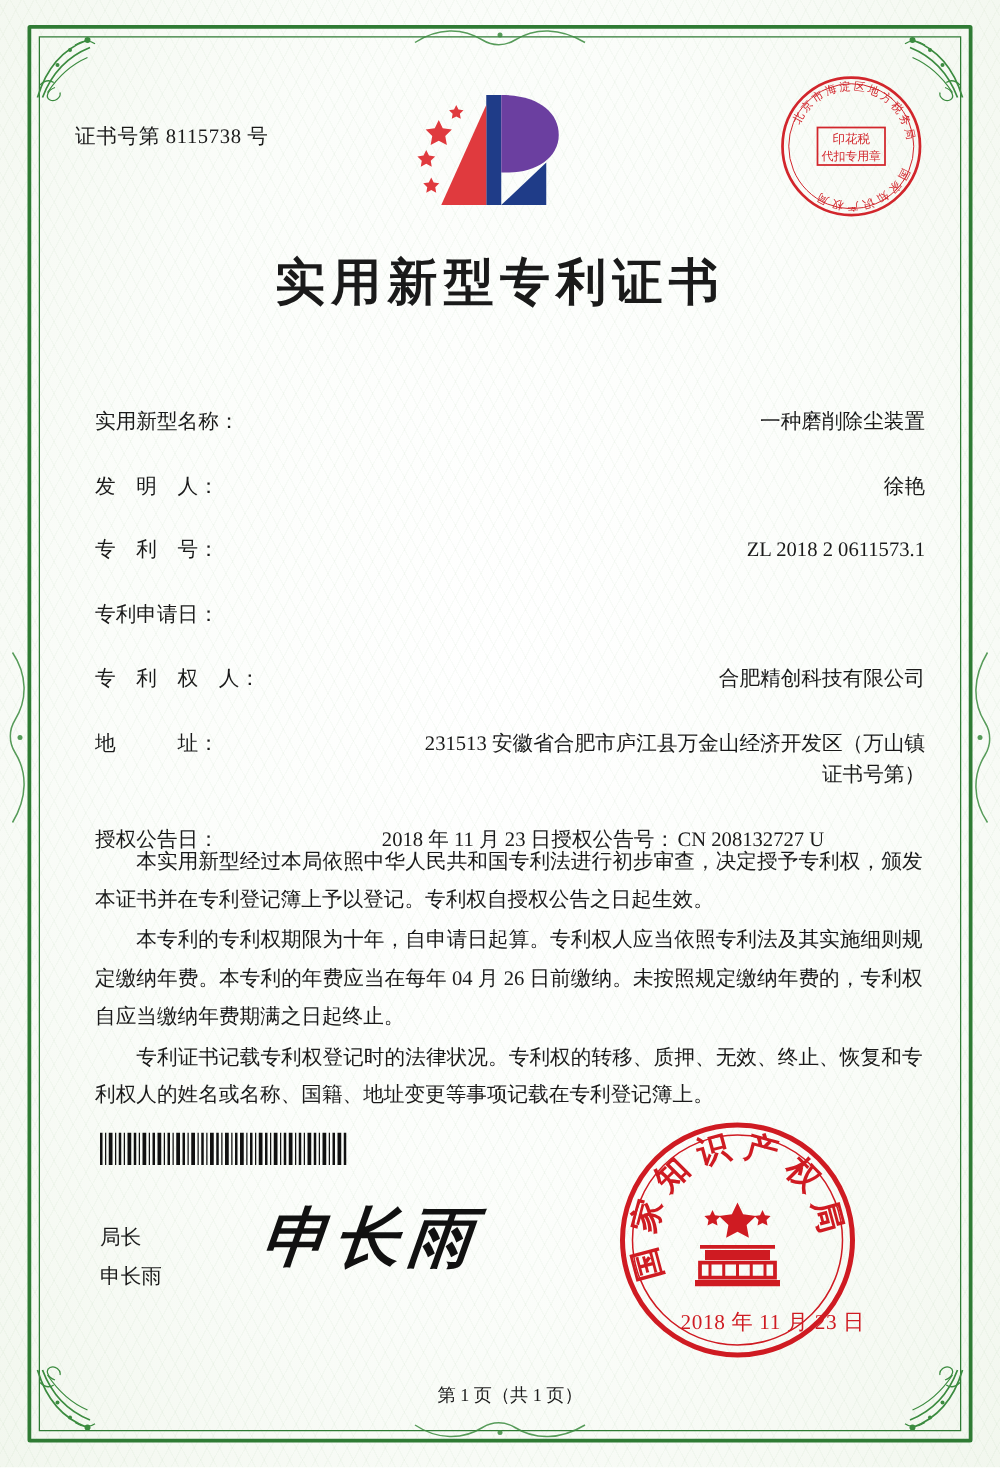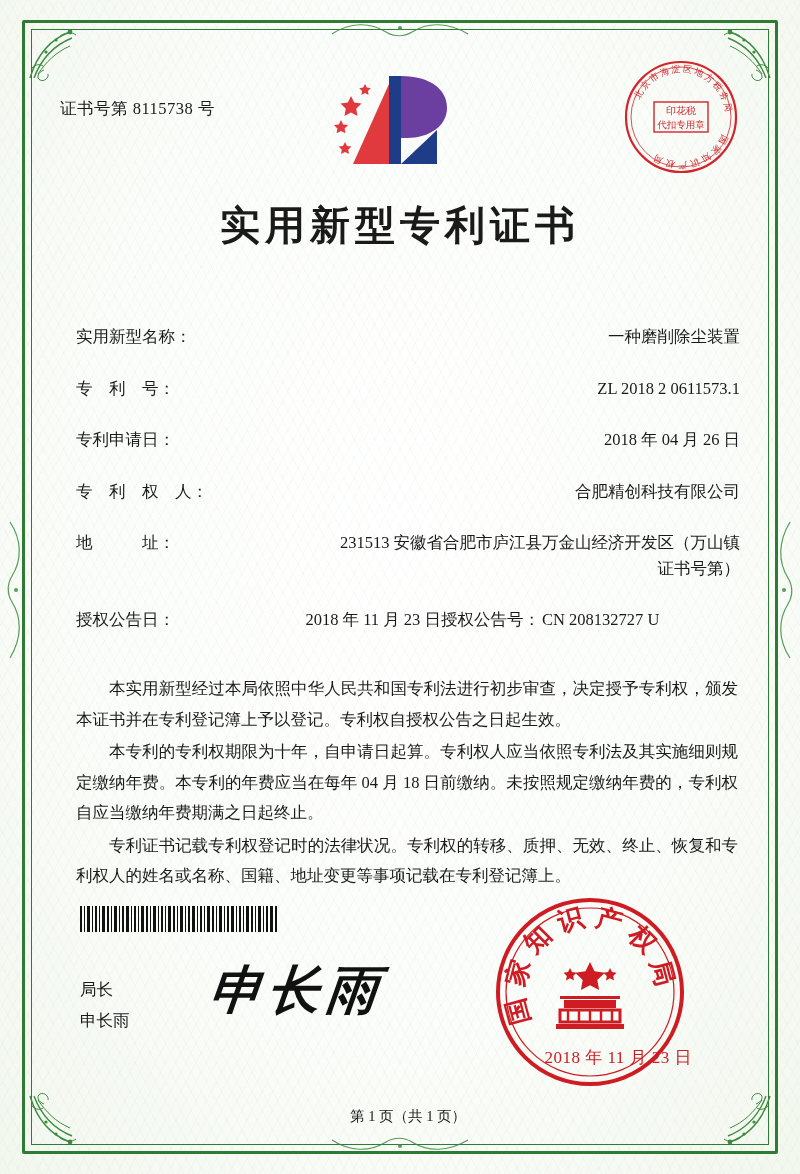--- a/index.html
+++ b/index.html
@@ -347,26 +347,29 @@
     </div>
 
     <div class="title">实用新型专利证书</div>
 
     <div class="fields">
       <div class="frow">
         <div class="flabel">实用新型名称：</div>
         <div class="fvalue">一种磨削除尘装置</div>
       </div>
       <div class="frow">
+        <div class="flabel">发　明　人：</div>
+        <div class="fvalue">徐艳</div>
+      </div>
+      <div class="frow">
         <div class="flabel">专　利　号：</div>
         <div class="fvalue">ZL 2018 2 0611573.1</div>
       </div>
       <div class="frow">
         <div class="flabel">专利申请日：</div>
-        <div class="fvalue">2018 年 04 月 26 日</div>
       </div>
       <div class="frow">
         <div class="flabel">专　利　权　人：</div>
         <div class="fvalue">合肥精创科技有限公司</div>
       </div>
       <div class="frow">
         <div class="flabel">地　　　址：</div>
         <div class="fvalue">
           <span>231513 安徽省合肥市庐江县万金山经济开发区（万山镇</span>
           <span class="line2">证书号第）</span>
@@ -379,21 +382,21 @@
         </div>
         <div class="pub-right">
           <div class="flabel">授权公告号：</div>
           <div class="fvalue">CN 208132727 U</div>
         </div>
       </div>
     </div>
 
     <div class="paras">
       <p>本实用新型经过本局依照中华人民共和国专利法进行初步审查，决定授予专利权，颁发本证书并在专利登记簿上予以登记。专利权自授权公告之日起生效。</p>
-      <p>本专利的专利权期限为十年，自申请日起算。专利权人应当依照专利法及其实施细则规定缴纳年费。本专利的年费应当在每年 04 月 18 日前缴纳。未按照规定缴纳年费的，专利权自应当缴纳年费期满之日起终止。</p>
+      <p>本专利的专利权期限为十年，自申请日起算。专利权人应当依照专利法及其实施细则规定缴纳年费。本专利的年费应当在每年 04 月 26 日前缴纳。未按照规定缴纳年费的，专利权自应当缴纳年费期满之日起终止。</p>
       <p>专利证书记载专利权登记时的法律状况。专利权的转移、质押、无效、终止、恢复和专利权人的姓名或名称、国籍、地址变更等事项记载在专利登记簿上。</p>
     </div>
 
     <div class="barcode">
       <svg viewBox="0 0 200 26" preserveAspectRatio="none">
         <g fill="#111">
           <rect x="0" y="0" width="2" height="26"></rect>
             <rect x="4" y="0" width="1" height="26"></rect>
           <rect x="7" y="0" width="3" height="26"></rect>
             <rect x="12" y="0" width="1" height="26"></rect>

